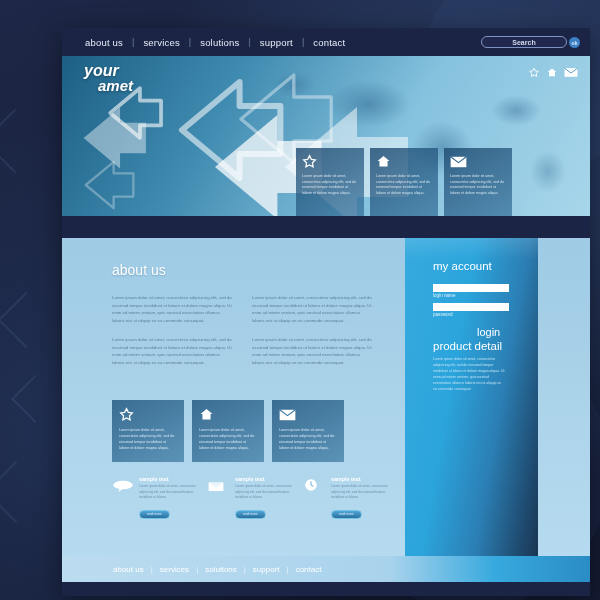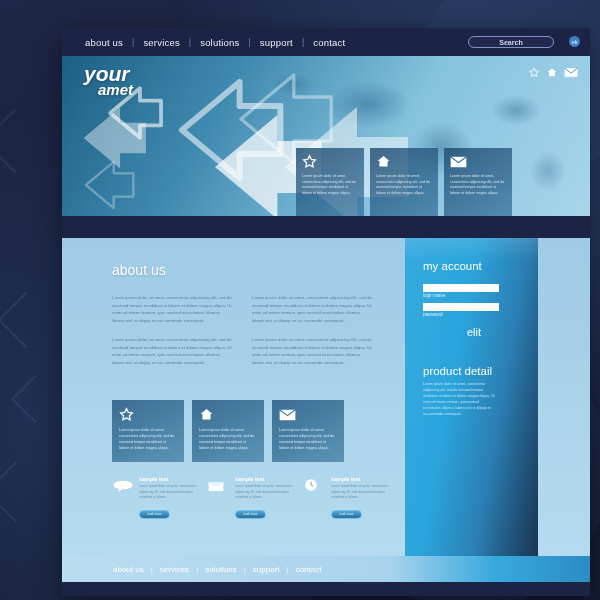--- a/index.html
+++ b/index.html
@@ -49,21 +49,21 @@
     position: relative;
   }
   .nav-list { display: flex; align-items: center; gap: 0; }
   .nav-link {
     color: #e8eef8; font-size: 9.5px;
     padding: 0 9px; white-space: nowrap;
     cursor: pointer; letter-spacing: .2px;
   }
   .nav-sep { color: #6c7da6; font-size: 9px; }
   #search-wrap {
-    margin-left: auto; display: flex; align-items: flex-start; gap: 15px;
+    margin-left: auto; display: flex; align-items: flex-end; gap: 2px;
   }
   #search-input {
     width: 86px; height: 12px;
     border-radius: 7px;
     border: 1px solid #7f93c4;
     background: #20294d;
     color: #cfd9ee;
     font-size: 7px; font-weight: bold;
     font-family: "Liberation Sans", sans-serif;
     text-align: center;
@@ -91,21 +91,21 @@
       radial-gradient(ellipse 36px 22px at 86% 34%, rgba(52,108,148,0.45) 0%, rgba(52,108,148,0) 70%),
       radial-gradient(ellipse 30px 18px at 44% 18%, rgba(52,108,148,0.40) 0%, rgba(52,108,148,0) 70%),
       radial-gradient(ellipse 26px 30px at 92% 72%, rgba(52,108,148,0.35) 0%, rgba(52,108,148,0) 70%);
   }
   #logo {
     position: absolute; left: 22px; top: 8px;
     color: #fff; font-style: italic; font-weight: bold;
     line-height: .92; text-shadow: 0 1px 3px rgba(0,0,0,.35);
     z-index: 6;
   }
-  #logo .l1 { font-size: 21px; display: block; }
+  #logo .l1 { font-size: 16px; display: block; }
   #logo .l2 { font-size: 15px; display: block; padding-left: 14px; }
 
   #hero-icons {
     position: absolute; right: 14px; top: 8px;
     display: flex; gap: 6px; align-items: center; z-index: 6;
   }
   .hero-ic { width: 12px; height: 11px; }
 
   .arrow { position: absolute; }
   .arrow svg { display: block; }
@@ -143,21 +143,21 @@
   .cols { display: flex; gap: 20px; }
   .col { width: 120px; }
   .para {
     color: #5c7f9c; font-size: 4.3px; line-height: 1.75;
     margin-bottom: 12px;
   }
 
   #sidebar {
     width: 133px; position: relative; overflow: hidden;
     background: linear-gradient(100deg, #36aade 0%, #2ba4dc 38%, #2b7fb4 66%, #1f4d73 88%, #1b3553 100%);
-    padding: 22px 0 0 18px;
+    padding: 22px 0 0 28px;
   }
   #sidebar::after {
     content: ""; position: absolute; left: 0; right: 0; top: 0; height: 22px;
     background: linear-gradient(180deg, rgba(255,255,255,0.12), rgba(255,255,255,0));
     pointer-events: none;
   }
   .side-title {
     color: #fff; font-size: 11.5px; margin-bottom: 12px;
   }
   .field-row { margin-bottom: 5px; }
@@ -448,23 +448,23 @@
       <div class="side-title">my account</div>
 
       <div class="field-row">
         <input class="field-in" type="text" value="" style="">
         <span class="field-lb">login name</span>
       </div>
       <div class="field-row">
         <input class="field-in" type="password" value="" style="">
         <span class="field-lb">password</span>
       </div>
-      <span id="login-btn">elit</span>
-
-      <div class="side-title" style="margin-top:25px; margin-bottom:5px;">product detail</div>
+      <span id="login-btn">login</span>
+
+      <div class="side-title" style="margin-top:0; margin-bottom:5px;">product detail</div>
       <div id="side-body">Lorem ipsum dolor sit amet, consectetur adipisicing elit, sed do eiusmod tempor incididunt ut labore et dolore magna aliqua. Ut enim ad minim veniam, quis nostrud exercitation ullamco laboris nisi ut aliquip ex ea commodo consequat.</div>
     </div>
   </div>
 
   <div id="footer-nav">
     <span class="fnav-link">about us</span>
     <span class="fnav-sep">|</span>
     <span class="fnav-link">services</span>
     <span class="fnav-sep">|</span>
     <span class="fnav-link">solutions</span>

